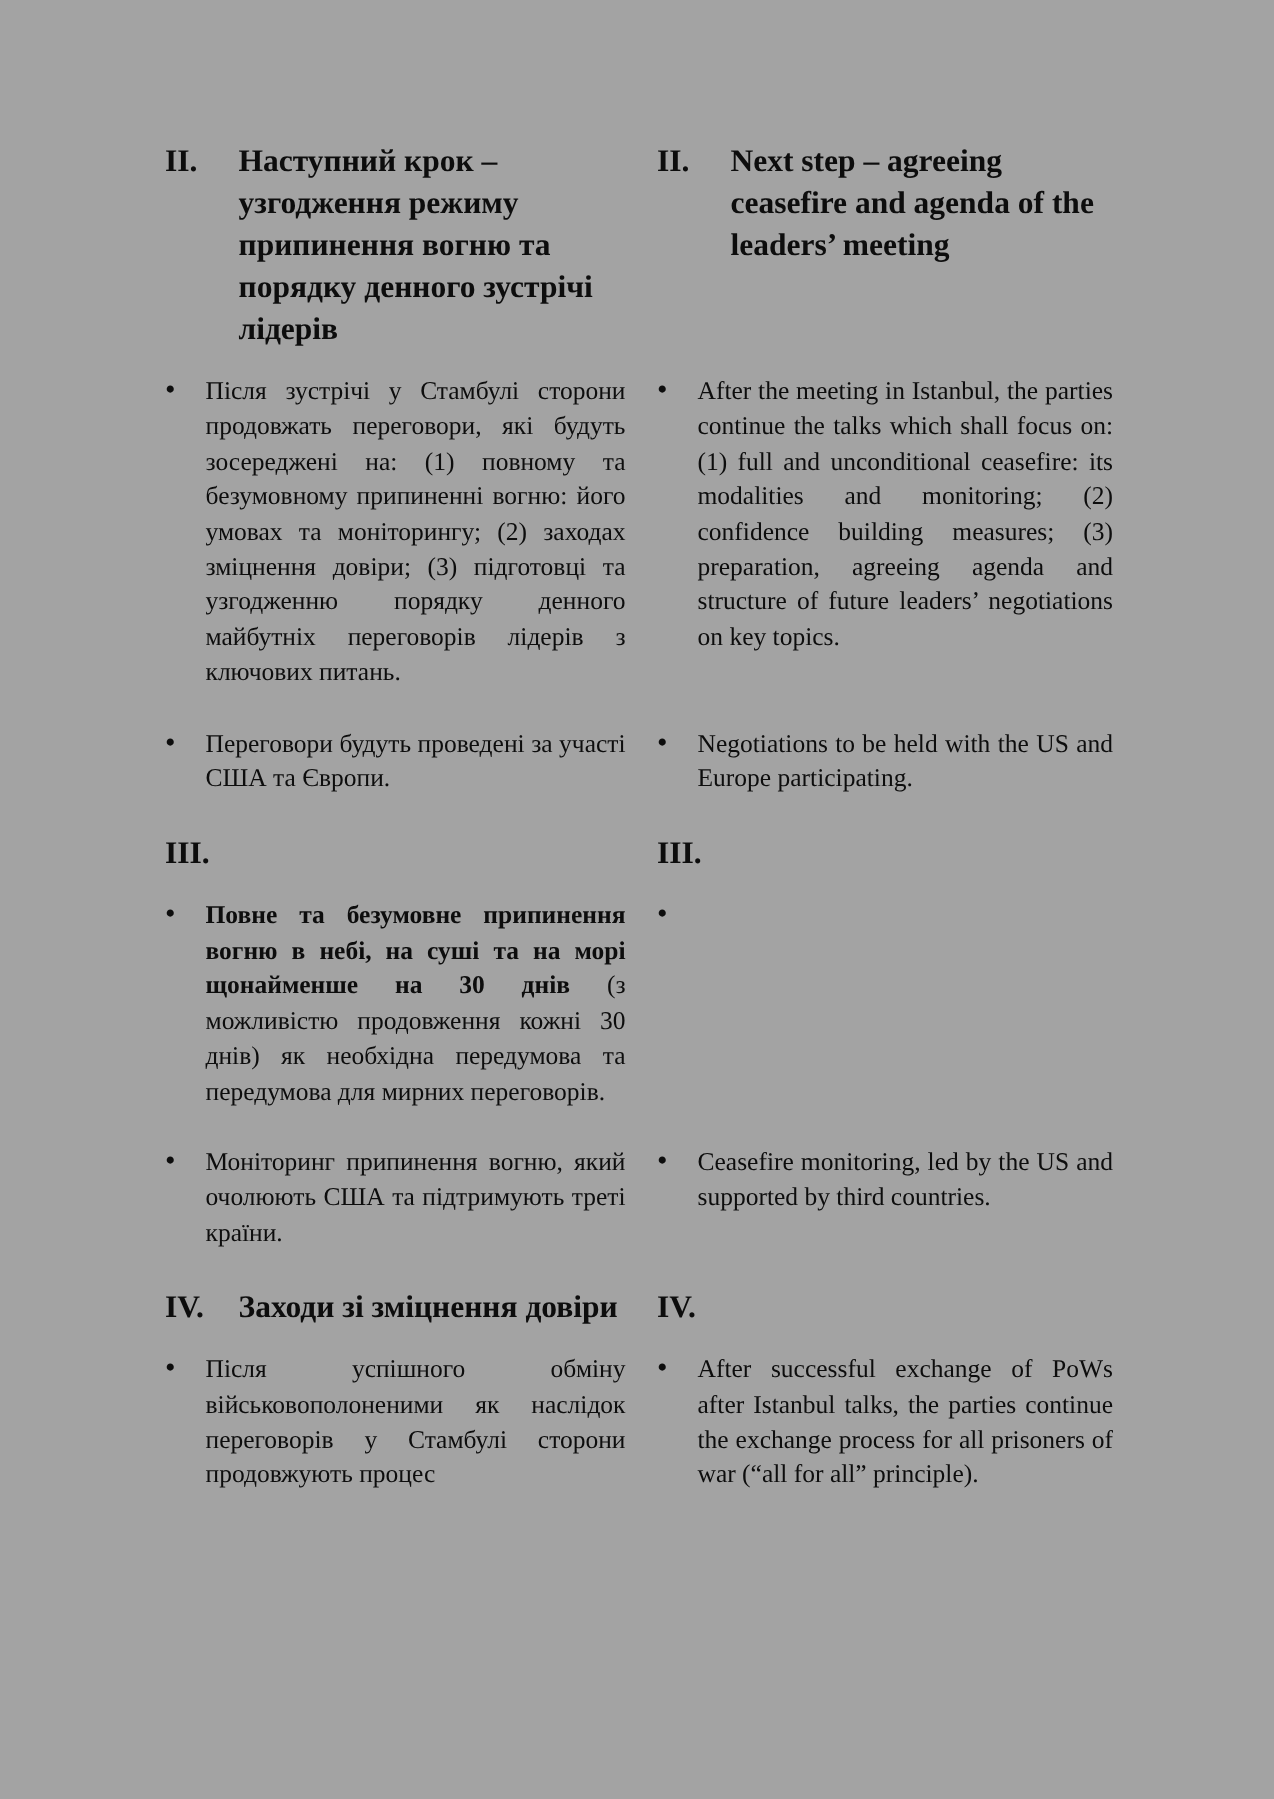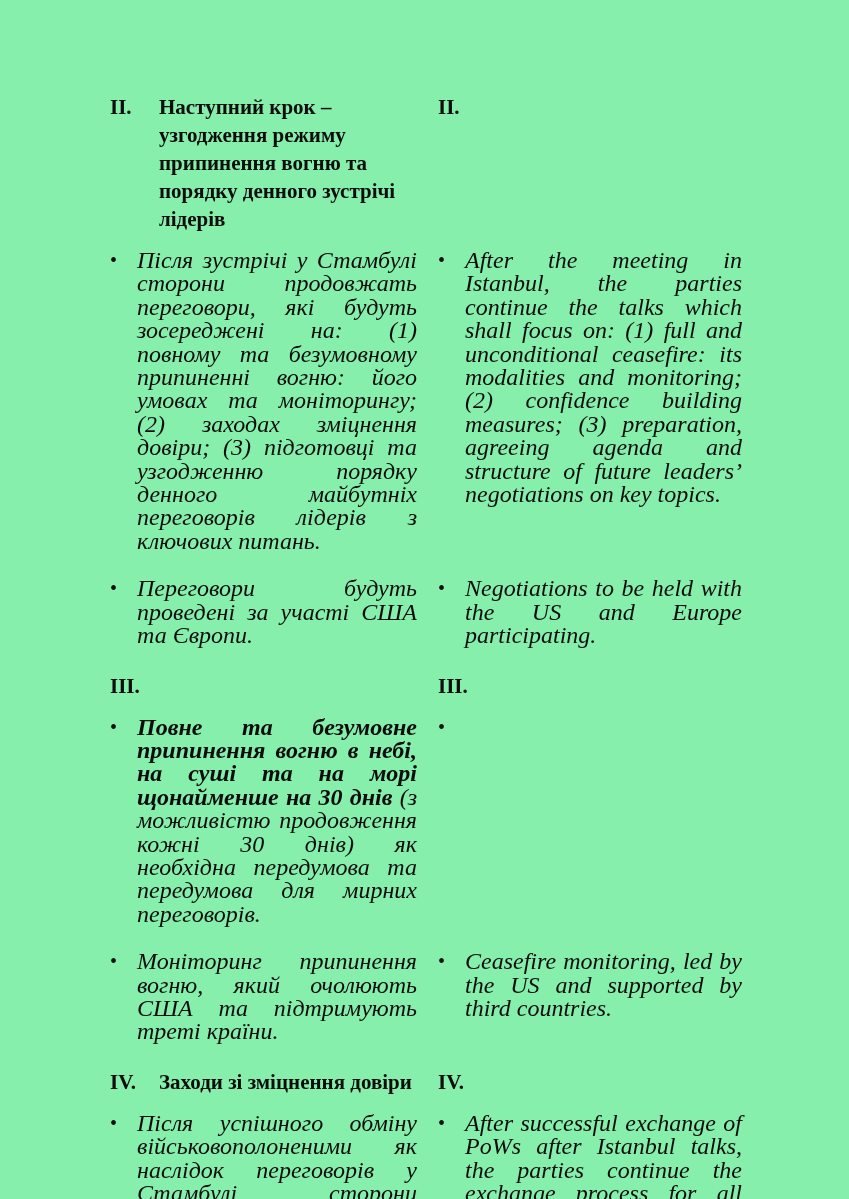--- a/index.html
+++ b/index.html
@@ -12,21 +12,21 @@
     height: 1199px;
     font-family: "Liberation Serif", "DejaVu Serif", serif;
     color: #0d0d0d;
     overflow: hidden;
   }
   .page {
     box-sizing: border-box;
     width: 849px;
     height: 1199px;
     padding: 93px 107px 40px 110px;
-    background: #86efac;
+    background: #a3a3a3;
   }
   .row {
     display: grid;
     grid-template-columns: 307px 304px;
     column-gap: 21px;
   }
   
   .heading-row { margin-bottom: 16px; }
   .heading-cell {
     display: flex;
@@ -53,41 +53,41 @@
     display: flex;
     align-items: flex-start;
   }
   .bullet-marker {
     flex: 0 0 27px;
     font-size: 20px;
     line-height: 23.4px;
   }
   .bullet-text {
     flex: 1 1 auto;
-    font-size: 24px;
+    font-size: 17px;
     line-height: 23.4px;
     text-align: justify;
     text-justify: inter-word;
-    font-style: italic;
   }
   .bullet-text b { font-weight: bold; }
 </style>
 </head>
 <body>
 
 <div class="page">
 
   <div class="section">
     <div class="row heading-row">
       <div class="heading-cell">
         <span class="heading-numeral">II.</span>
         <span class="heading-text">Наступний крок – узгодження режиму припинення вогню та порядку денного зустрічі лідерів</span>
       </div>
       <div class="heading-cell">
         <span class="heading-numeral">II.</span>
+        <span class="heading-text">Next step – agreeing ceasefire and agenda of the leaders’ meeting</span>
       </div>
     </div>
 
     <div class="row bullet-row">
       <div class="bullet-cell">
         <span class="bullet-marker">•</span>
         <span class="bullet-text"><b></b><span>Після зустрічі у Стамбулі сторони продовжать переговори, які будуть зосереджені на: (1) повному та безумовному припиненні вогню: його умовах та моніторингу; (2) заходах зміцнення довіри; (3) підготовці та узгодженню порядку денного майбутніх переговорів лідерів з ключових питань.</span></span>
       </div>
       <div class="bullet-cell">
         <span class="bullet-marker">•</span>

